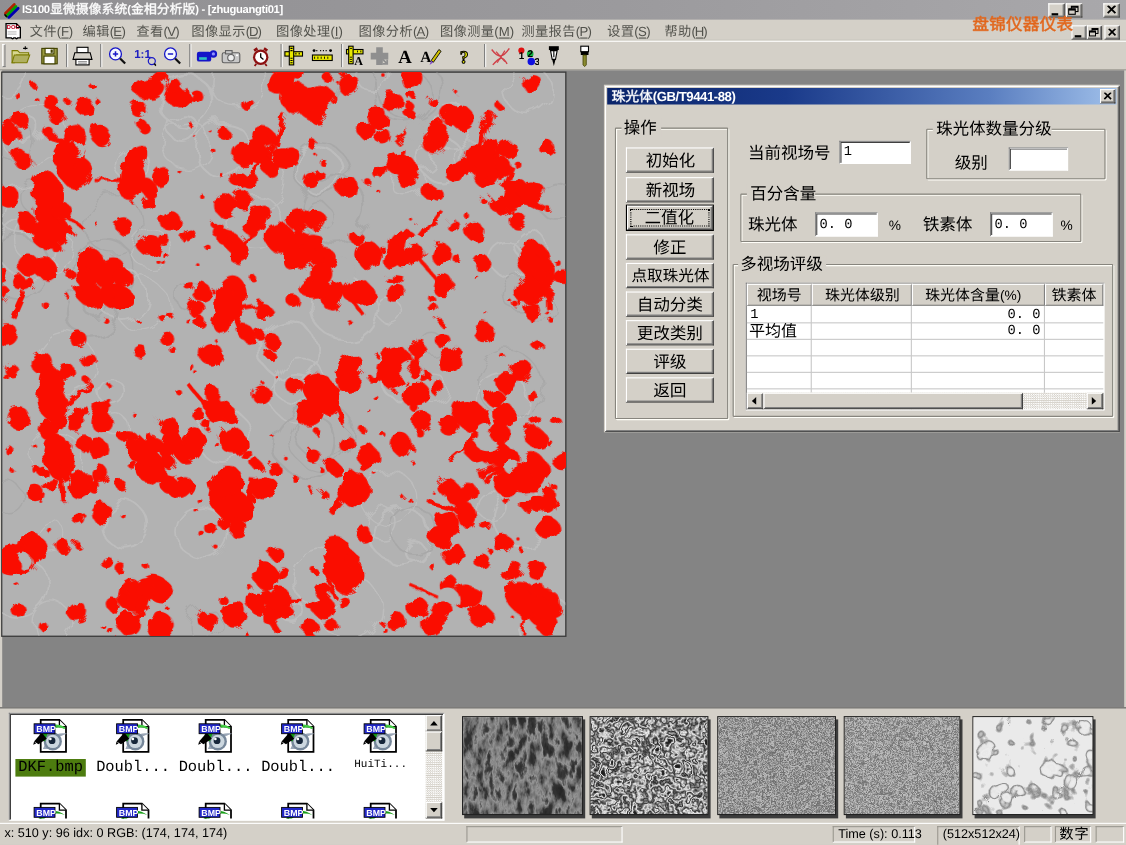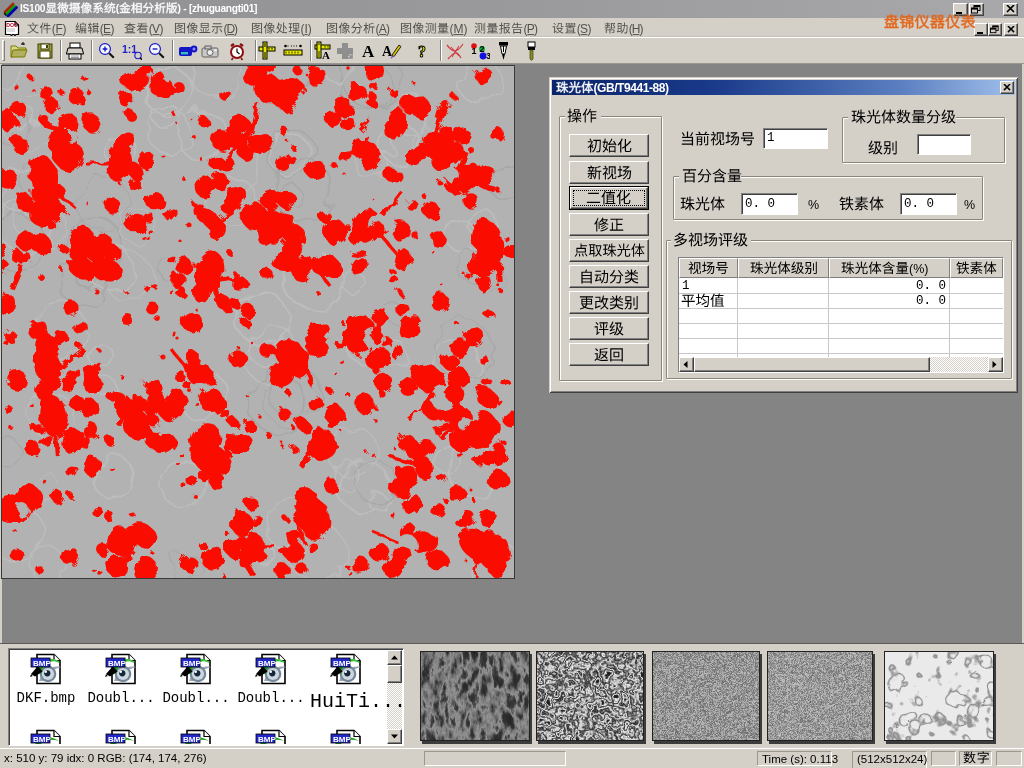--- a/index.html
+++ b/index.html
@@ -1467,25 +1467,25 @@
       <text x="3" y="12.5" font-family="Liberation Sans" font-weight="bold" font-size="8" fill="#fff">BMP</text>
     </svg>
     <svg style="position:absolute;left:320px;top:0" width="34" height="32" viewBox="0 0 34 32">
       <path d="M7 1.5h17l6 6V30.5H7z" fill="#fff" stroke="#000" stroke-width="1.6"></path>
       <path d="M24 1.5V7.5h6" fill="#fff" stroke="#000" stroke-width="1.2"></path>
       <path d="M5 15c6-8 16-9 24-3-8-3-16-1-21 6z" fill="#18a018"></path>
       <rect x="1" y="5" width="19" height="9" fill="#2228c8" stroke="#000" stroke-width="0.8"></rect>
       <text x="3" y="12.5" font-family="Liberation Sans" font-weight="bold" font-size="8" fill="#fff">BMP</text>
     </svg>
   </div>
-<div class="abs" style="left:14px;top:690px;width:64px;height:16px;background:#ffffff;font-family:'Liberation Mono',monospace;font-size:14px;text-align:center;white-space:nowrap">DKF.bmp</div>
+<div class="abs" style="left:14px;top:690px;width:64px;height:16px;background:#4d7c0f;font-family:'Liberation Mono',monospace;font-size:14px;text-align:center;white-space:nowrap">DKF.bmp</div>
 <div class="abs" style="left:85px;top:690px;width:72px;height:16px;font-family:'Liberation Mono',monospace;font-size:14px;text-align:center;white-space:nowrap">Doubl...</div>
 <div class="abs" style="left:160px;top:690px;width:72px;height:16px;font-family:'Liberation Mono',monospace;font-size:14px;text-align:center;white-space:nowrap">Doubl...</div>
 <div class="abs" style="left:235px;top:690px;width:72px;height:16px;font-family:'Liberation Mono',monospace;font-size:14px;text-align:center;white-space:nowrap">Doubl...</div>
-<div class="abs" style="left:310px;top:690px;width:72px;height:16px;font-family:'Liberation Mono',monospace;font-size:20px;text-align:center;white-space:nowrap">HuiTi...</div>
+<div class="abs" style="left:310px;top:690px;width:72px;height:16px;font-family:'Liberation Mono',monospace;font-size:10px;text-align:center;white-space:nowrap">HuiTi...</div>
 <svg class="th" style="left:420px" width="110" height="90" viewBox="0 0 110 90">
     <filter id="tf0" x="0" y="0" width="100%" height="100%" color-interpolation-filters="sRGB">
       <feTurbulence type="fractalNoise" baseFrequency="0.10 0.05" numOctaves="4" seed="21"></feTurbulence>
       <feColorMatrix type="matrix" values="0.7 0.7 0.7 0 -0.55  0.7 0.7 0.7 0 -0.55  0.7 0.7 0.7 0 -0.55  0 0 0 0 1"></feColorMatrix>
       <feComponentTransfer>
         <feFuncR type="table" tableValues="0.13 0.17 0.20 0.44 0.58 0.24 0.17 0.13"></feFuncR>
         <feFuncG type="table" tableValues="0.13 0.17 0.20 0.44 0.58 0.24 0.17 0.13"></feFuncG>
         <feFuncB type="table" tableValues="0.13 0.17 0.20 0.44 0.58 0.24 0.17 0.13"></feFuncB>
       </feComponentTransfer>
     </filter>
@@ -1533,21 +1533,21 @@
       <feColorMatrix type="matrix" values="0.7 0.7 0.7 0 -0.55  0.7 0.7 0.7 0 -0.55  0.7 0.7 0.7 0 -0.55  0 0 0 0 1"></feColorMatrix>
       <feComponentTransfer>
         <feFuncR type="table" tableValues="0.92 0.55 0.90 0.93 0.91 0.93 0.92 0.93"></feFuncR>
         <feFuncG type="table" tableValues="0.92 0.55 0.90 0.93 0.91 0.93 0.92 0.93"></feFuncG>
         <feFuncB type="table" tableValues="0.92 0.55 0.90 0.93 0.91 0.93 0.92 0.93"></feFuncB>
       </feComponentTransfer>
     </filter>
     <rect width="110" height="90" filter="url(#tf4)"></rect>
   </svg>
 <div class="abs" style="left:0;top:748px;width:1024px;height:20px;background:#d4d0c8;border-top:1px solid #fff"></div>
-<div class="abs" style="left:4px;top:752px;font-size:11.5px;color:#000">x: 510 y: 79  idx: 0  RGB: (174, 174, 276)</div>
+<div class="abs" style="left:4px;top:752px;font-size:11.5px;color:#000">x: 510 y: 96  idx: 0  RGB: (174, 174, 174)</div>
 <div class="abs" style="left:424px;top:751px;width:142px;height:15px;border:1px solid;border-color:#9a978f #fff #fff #9a978f"></div>
 <div class="abs" style="left:757px;top:751px;width:75px;height:15px;border:1px solid;border-color:#9a978f #fff #fff #9a978f">
     <div style="padding:1px 0 0 4px;font-size:11.5px;white-space:nowrap">Time (s): 0.113</div>
   </div>
 <div class="abs" style="left:852px;top:751px;width:75px;height:30px;border:1px solid;border-color:#9a978f #fff #fff #9a978f">
     <div style="padding:1px 0 0 4px;font-size:11.5px;white-space:nowrap">(512x512x24)</div>
   </div>
 <div class="abs" style="left:931px;top:751px;width:25px;height:15px;border:1px solid;border-color:#9a978f #fff #fff #9a978f"></div>
 <div class="abs" style="left:959px;top:751px;width:33px;height:15px;border:1px solid;border-color:#9a978f #fff #fff #9a978f"></div>
 <svg style="position:absolute;left:963px;top:751px;overflow:visible;" width="29" height="16">

